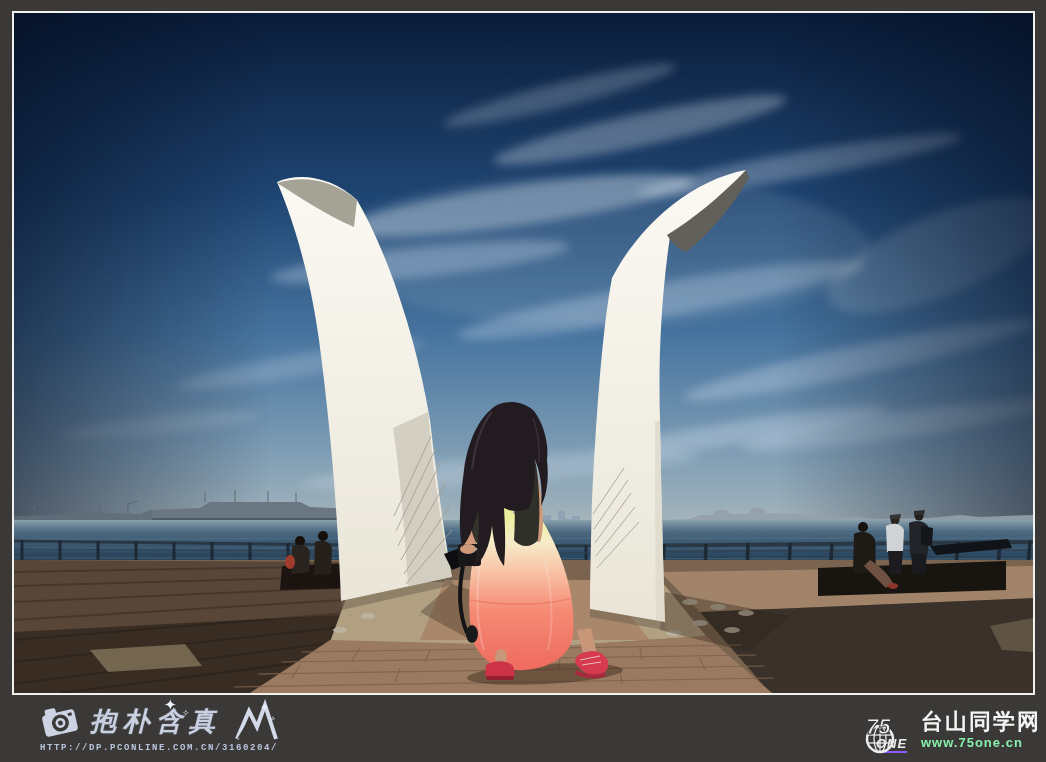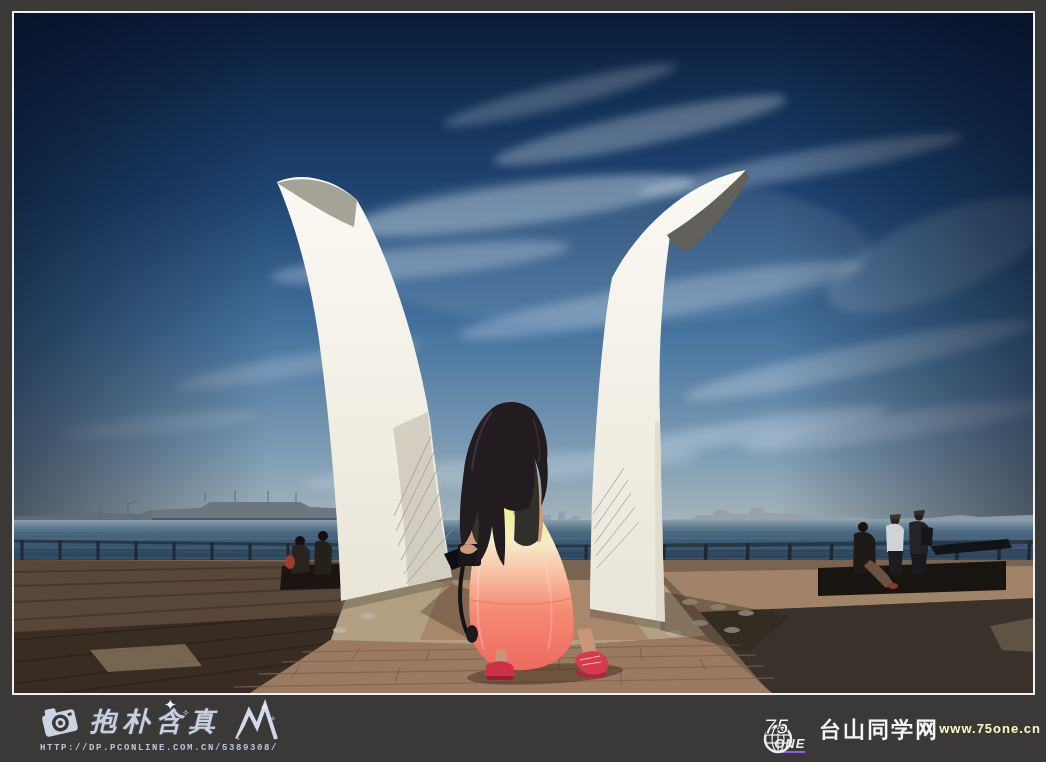--- a/index.html
+++ b/index.html
@@ -16,23 +16,23 @@
   .wm-star-big{position:absolute;left:74px;top:-8px;font-size:15px;color:#eef2fb;}
   .wm-star-sm{position:absolute;left:92px;top:4px;font-size:9px;color:#dfe5f3;}
   .wm-url{margin-top:1px;font-family:"Liberation Mono",monospace;font-weight:bold;
           font-size:9px;letter-spacing:1.6px;color:#b9c3da;}
   .wm-right{position:absolute;right:5px;top:705px;display:flex;align-items:center;gap:7px;}
   .logo75{position:relative;width:52px;height:50px;}
   .logo75 .one{position:absolute;left:14px;top:4px;font-size:13px;font-weight:900;
                font-style:italic;letter-spacing:1px;color:#ededed;
                border-bottom:2px solid #8b5cf6;padding-bottom:1px;line-height:1;margin-top:28px;}
   .logo75 svg{position:absolute;left:0;top:10px;}
-  .wm-right-text{display:flex;align-items:flex-start;line-height:1;}
+  .wm-right-text{display:flex;flex-direction:column;align-items:flex-start;line-height:1;}
   .site-name{font-size:22px;font-weight:bold;color:#f4f4f4;letter-spacing:2px;}
-  .site-url{margin-top:3px;font-size:13px;font-weight:bold;color:#fef9c3;letter-spacing:1px;}
+  .site-url{margin-top:3px;font-size:13px;font-weight:bold;color:#86efac;letter-spacing:1px;}
 </style>
 </head>
 <body>
 
 <div class="stage">
 
   <div class="photo-frame">
   <svg viewBox="14 13 1019 680" preserveAspectRatio="none">
     <defs>
       <linearGradient id="skyGrad" x1="0" y1="0" x2="0" y2="1">
@@ -379,21 +379,21 @@
         <span class="wm-star-sm">✧</span>
         <span class="wm-title">抱朴含真</span>
       </div>
       <svg width="48" height="44" viewBox="0 0 48 44">
         <path d="M5,40 L17,12 L25,28 L33,6 L44,40" fill="none" stroke="#d2d9e8" stroke-width="4" stroke-linejoin="miter"></path>
         <path d="M5,40 L17,20 L24,34 Z" fill="#3a3937"></path>
         <text x="28" y="12" font-size="11" fill="#e8edf8">✦</text>
         <text x="38" y="22" font-size="7" fill="#e8edf8">✧</text>
       </svg>
     </div>
-    <div class="wm-url">HTTP://DP.PCONLINE.COM.CN/5389308/</div>
+    <div class="wm-url">HTTP://DP.PCONLINE.COM.CN/3160204/</div>
   </div>
 
   <div class="wm-right">
     <div class="logo75">
       <span class="one">ONE</span>
       <svg width="52" height="40" viewBox="0 0 52 40">
         <circle cx="18" cy="24" r="13" fill="none" stroke="#ededed" stroke-width="2.5"></circle>
         <ellipse cx="18" cy="24" rx="6" ry="13" fill="none" stroke="#ededed" stroke-width="1.3"></ellipse>
         <line x1="5" y1="20" x2="31" y2="20" stroke="#ededed" stroke-width="1.3"></line>
         <line x1="5" y1="28" x2="31" y2="28" stroke="#ededed" stroke-width="1.3"></line>

